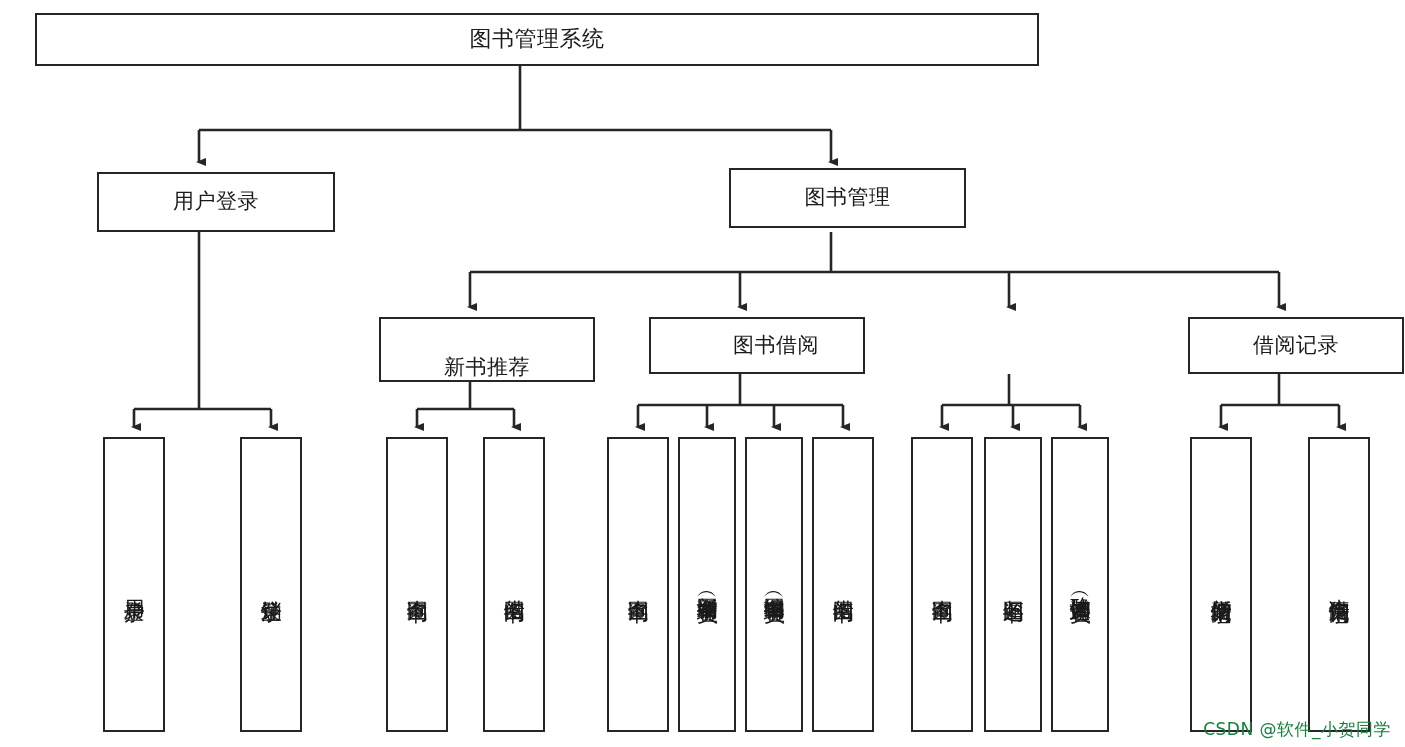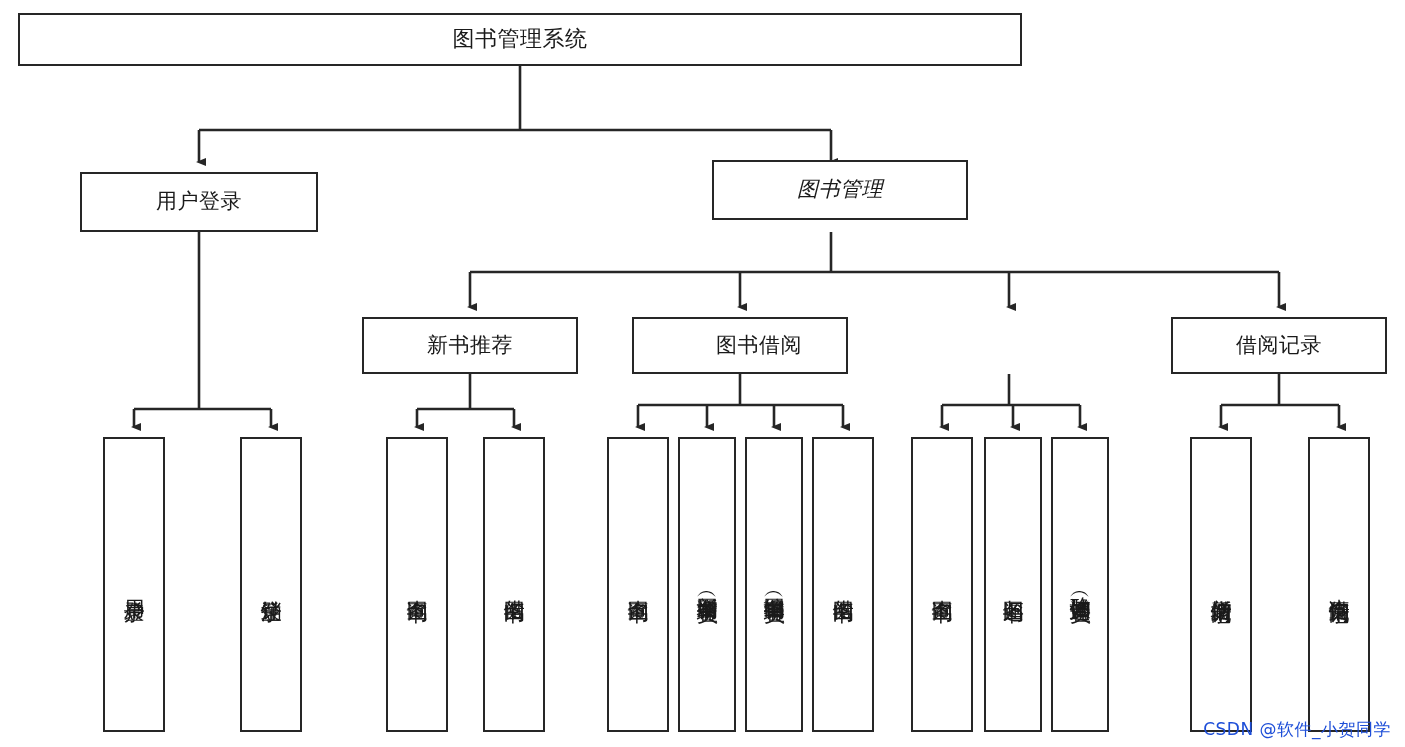--- a/index.html
+++ b/index.html
@@ -34,41 +34,42 @@
     display: flex;
     align-items: center;
     justify-content: center;
     color: #1a1a1a;
     text-align: center;
   }
   .node.horiz {
     font-size: 21px;
     letter-spacing: 0.5px;
     line-height: 1.2;
+    margin-left: 17px;
   }
   .node.root {
     font-size: 22px;
   }
   .node.vert {
     writing-mode: vertical-rl;
     text-orientation: upright;
     font-size: 21px;
     line-height: 1.45;
     letter-spacing: 1px;
     padding: 4px 0;
   }
   .node .label {
     display: block;
   }
   .watermark {
     position: absolute;
     right: 14px;
     bottom: 6px;
     font-size: 17px;
-    color: #1d4ed8;
+    color: #15803d;
     letter-spacing: 0.5px;
     white-space: nowrap;
     user-select: none;
   }
 </style>
 </head>
 <body>
 
 <div id="canvas">
 
@@ -122,25 +123,25 @@
     </g>
   </svg>
 
   <div class="node horiz root" style="left:18px;top:13px;width:1004px;height:53px;">
     <span class="label">图书管理系统</span>
   </div>
 
   <div class="node horiz" style="left:80px;top:172px;width:238px;height:60px;">
     <span class="label">用户登录</span>
   </div>
-  <div class="node horiz" style="left:712px;top:160px;width:256px;height:60px;font-style:italic;">
+  <div class="node horiz" style="left:712px;top:168px;width:237px;height:60px;">
     <span class="label">图书管理</span>
   </div>
 
-  <div class="node horiz" style="left:362px;top:317px;width:216px;height:57px;">
+  <div class="node horiz" style="left:362px;top:317px;width:216px;height:65px;align-items:flex-end;">
     <span class="label">新书推荐</span>
   </div>
   <div class="node horiz" style="left:632px;top:317px;width:216px;height:57px;padding-left:38px;">
     <span class="label">图书借阅</span>
   </div>
   <div class="node horiz" style="left:1171px;top:317px;width:216px;height:57px;">
     <span class="label">借阅记录</span>
   </div>
 
   <div class="node vert" style="left:103px;top:437px;width:62px;height:295px;">

